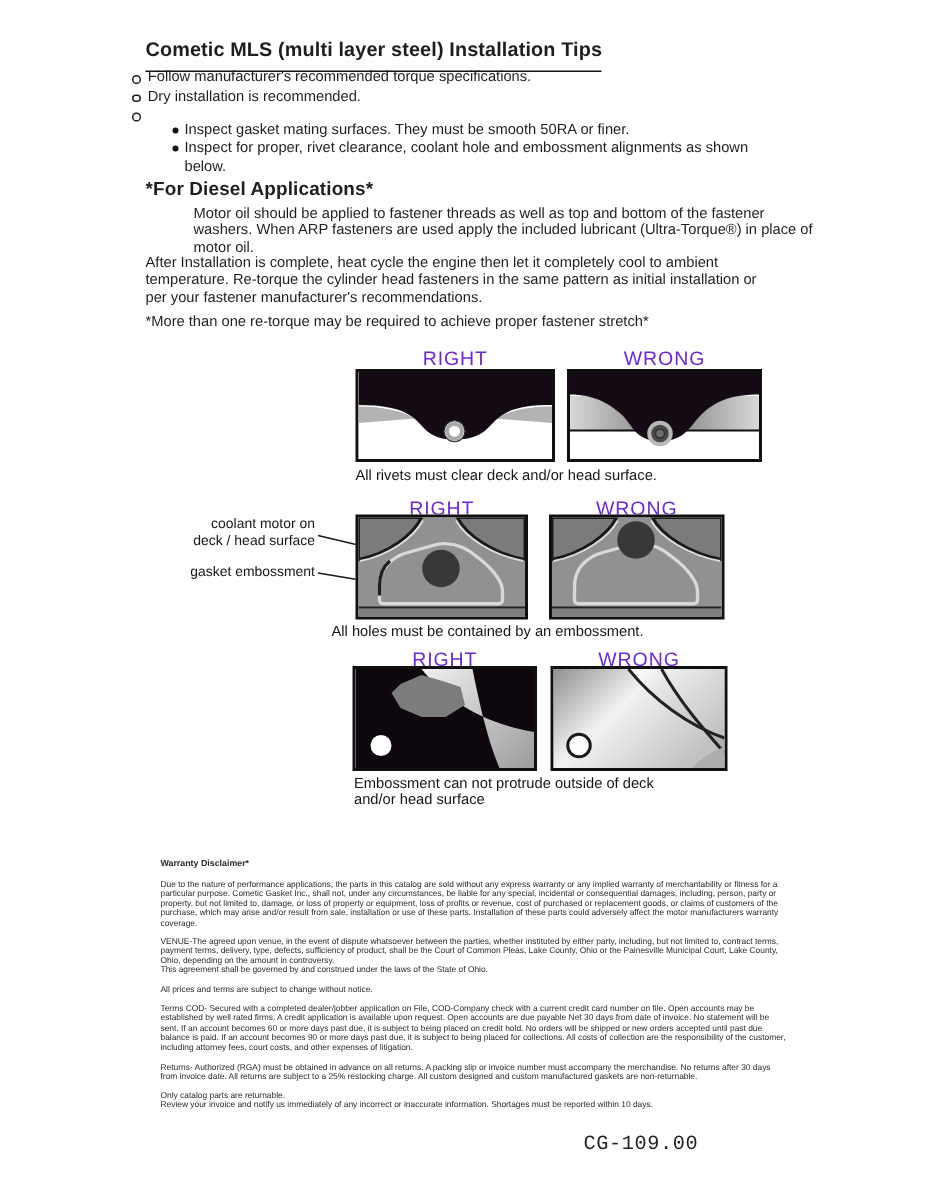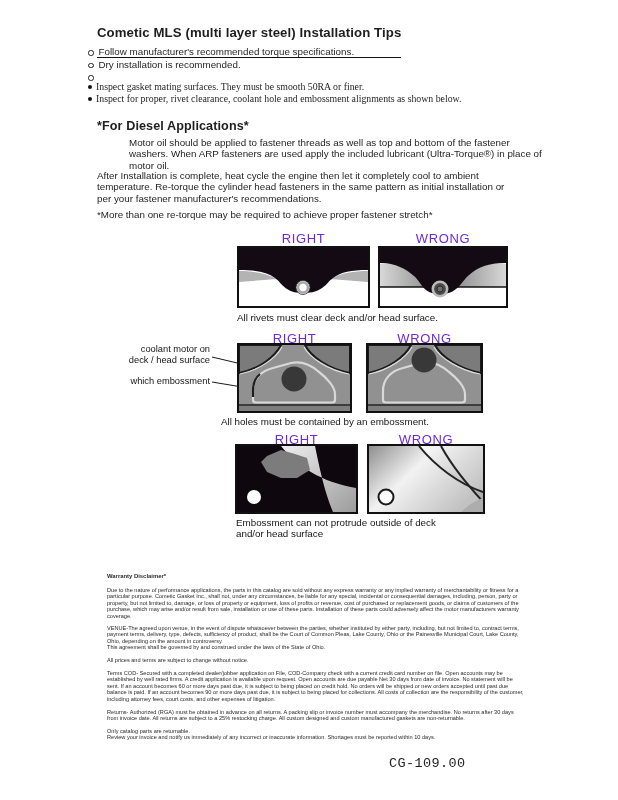--- a/index.html
+++ b/index.html
@@ -2,26 +2,26 @@
 <html><head>
 <meta charset="utf-8">
 <style>
   html,body{margin:0;padding:0;background:#ffffff;}
   .page{
     position:relative;width:618px;height:800px;background:#ffffff;overflow:hidden;
     font-family:"Liberation Sans","DejaVu Sans",sans-serif;color:#1e1e1e;
   }
   .abs{position:absolute;}
   
-  .title{left:97px;top:25px;font-size:13.2px;font-weight:bold;border-bottom:1.6px solid #111;padding-bottom:17px;letter-spacing:.1px;}
+  .title{left:97px;top:25px;font-size:13.2px;font-weight:bold;border-bottom:1.6px solid #111;padding-bottom:7px;letter-spacing:.1px;}
   
   .bullets{left:88px;top:46px;width:440px;font-size:9.8px;line-height:12.6px;}
   .brow{display:flex;align-items:flex-start;}
   .brow .dot1{flex:none;width:3.5px;height:3.5px;border:1px solid #222;border-radius:50%;margin:4px 5px 0 0;}
-  .brow.sub{font-family:Liberation Serif, serif;}
+  .brow.sub{margin-left:27px;}
   .brow .dot2{flex:none;width:4px;height:4px;background:#111;border-radius:50%;margin:4px 4px 0 0;}
   
   .dheading{left:97px;top:119px;font-size:12.6px;font-weight:bold;letter-spacing:.1px;}
   .para{width:417px;font-size:9.8px;line-height:11.4px;}
   .p1{left:97px;top:137px;margin-left:32px;}
   .p2{left:97px;top:170px;}
   .pnote{left:97px;top:209px;}
   
   .dglabel{font-size:13px;color:#6d28d9;text-align:center;letter-spacing:.6px;}
   .dgbox{border:2px solid #101010;background:#fff;line-height:0;}
@@ -98,21 +98,21 @@
 
   <div class="abs dgcap" style="left:237px;top:312px;width:280px;">All rivets must clear deck and/or head surface.</div>
 
   <div class="abs dglabel" style="left:237px;top:331px;width:115px;">RIGHT</div>
   <div class="abs dglabel" style="left:366px;top:331px;width:117px;">WRONG</div>
 
   <div class="abs callout" style="left:88px;top:344px;width:122px;">
     <div>coolant motor on</div>
     <div>deck / head surface</div>
   </div>
-  <div class="abs callout" style="left:88px;top:376px;width:122px;">which embossment</div>
+  <div class="abs callout" style="left:88px;top:376px;width:122px;">gasket embossment</div>
 
   <svg class="abs" style="left:88px;top:330px;" width="300" height="100" viewBox="0 0 300 100">
     <line x1="124" y1="27" x2="204" y2="46" stroke="#1a1a1a" stroke-width="1"></line>
     <line x1="124" y1="52" x2="172" y2="60" stroke="#1a1a1a" stroke-width="1"></line>
   </svg>
 
   <div class="abs dgbox" style="left:237px;top:343px;width:111px;height:66px;">
     <svg width="111" height="66" viewBox="0 0 111 66">
       <rect x="0" y="0" width="111" height="66" fill="#919191"></rect>
       <path d="M0,0 H42 C36,12 20,24 0,28 Z" fill="#7b7b7b" stroke="#1a1a1a" stroke-width="2"></path>

